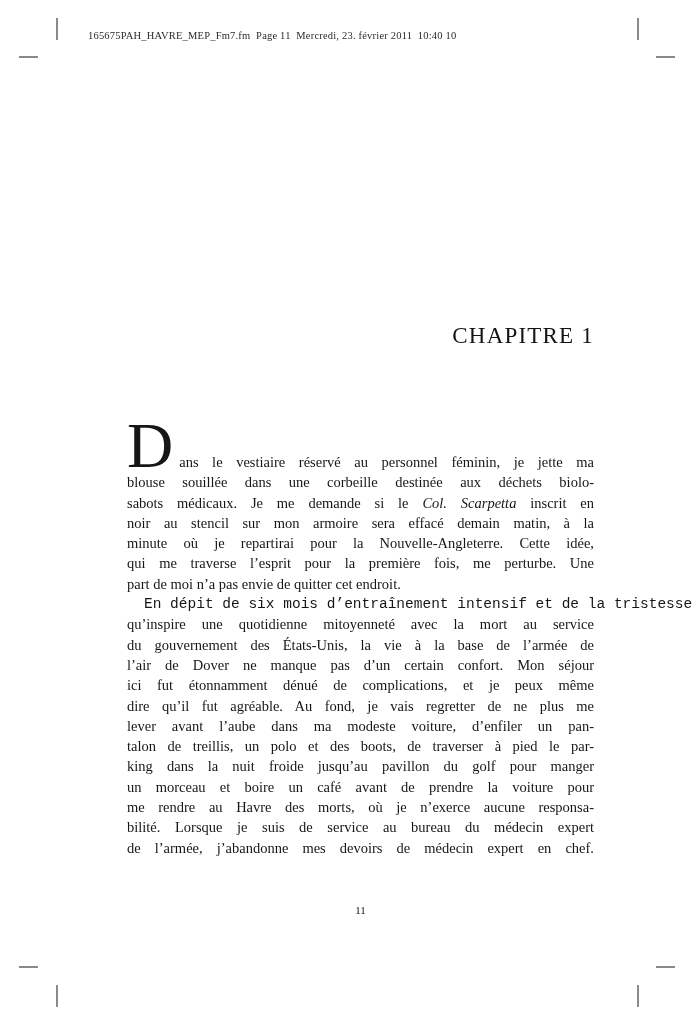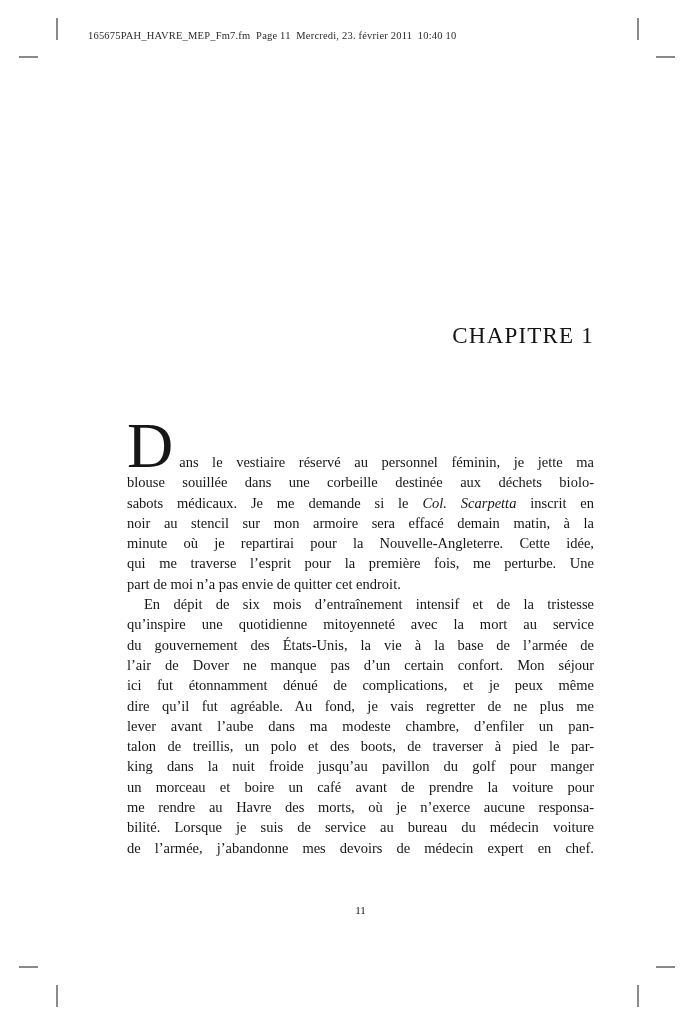--- a/index.html
+++ b/index.html
@@ -66,21 +66,21 @@
   }
   .line {
     text-align: justify;
     text-align-last: justify;
     white-space: nowrap;
   }
   .line.flush {
     text-align: left;
     text-align-last: left;
   }
-  .line.indent { text-indent: 17px; }
+  .line.indent { text-indent: 17px; font-family: Liberation Mono, monospace; }
   .initial {
     font-size: 64px;
     line-height: 0;
     margin-right: 6px;
     vertical-align: baseline;
   }
   .line i { font-style: italic; }
 
   .page-number {
     position: absolute;
@@ -117,24 +117,24 @@
       <div class="line">noir au stencil sur mon armoire sera effacé demain matin, à la</div>
       <div class="line">minute où je repartirai pour la Nouvelle-Angleterre. Cette idée,</div>
       <div class="line">qui me traverse l’esprit pour la première fois, me perturbe. Une</div>
       <div class="line flush">part de moi n’a pas envie de quitter cet endroit.</div>
       <div class="line indent">En dépit de six mois d’entraînement intensif et de la tristesse</div>
       <div class="line">qu’inspire une quotidienne mitoyenneté avec la mort au service</div>
       <div class="line">du gouvernement des États-Unis, la vie à la base de l’armée de</div>
       <div class="line">l’air de Dover ne manque pas d’un certain confort. Mon séjour</div>
       <div class="line">ici fut étonnamment dénué de complications, et je peux même</div>
       <div class="line">dire qu’il fut agréable. Au fond, je vais regretter de ne plus me</div>
-      <div class="line">lever avant l’aube dans ma modeste chambre, d’enfiler un pan-</div>
+      <div class="line">lever avant l’aube dans ma modeste voiture, d’enfiler un pan-</div>
       <div class="line">talon de treillis, un polo et des boots, de traverser à pied le par-</div>
       <div class="line">king dans la nuit froide jusqu’au pavillon du golf pour manger</div>
       <div class="line">un morceau et boire un café avant de prendre la voiture pour</div>
       <div class="line">me rendre au Havre des morts, où je n’exerce aucune responsa-</div>
-      <div class="line">bilité. Lorsque je suis de service au bureau du médecin voiture</div>
+      <div class="line">bilité. Lorsque je suis de service au bureau du médecin expert</div>
       <div class="line">de l’armée, j’abandonne mes devoirs de médecin expert en chef.</div>
     </div>
 
   <div class="page-number">11</div>
 
 </div>
 
 </body></html>

